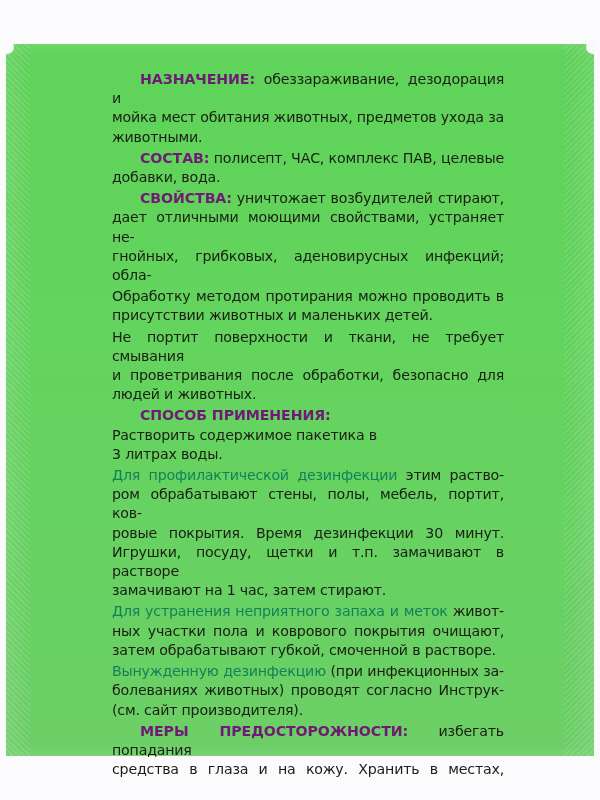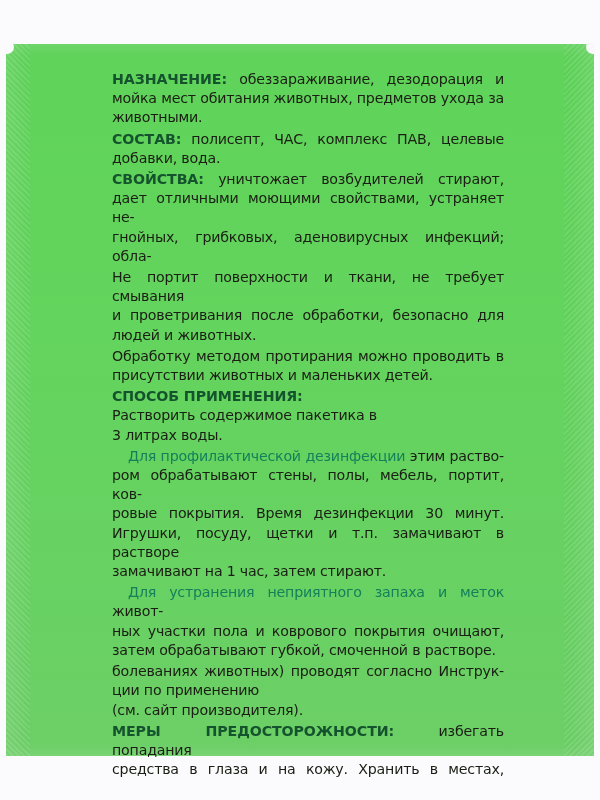--- a/index.html
+++ b/index.html
@@ -47,27 +47,27 @@
       width: 392px;
       font-family: "DejaVu Sans", sans-serif;
       font-size: 14.2px;
       line-height: 19.2px;
       color: #1a1e14;
       letter-spacing: -0.2px;
       text-align: justify;
     }
     .para { margin: 0 0 2px 0; }
     .heading {
-      color: #14532d;
+      color: #701a75;
       font-weight: bold;
       letter-spacing: -0.1px;
+      margin-left: 28px;
     }
     .accent {
       color: #14805a;
-      margin-left: 16px;
     }
     .line { display: block; text-align: justify; text-align-last: justify; }
     .line.last { text-align-last: left; }
   </style>
 </head>
 <body>
 
 <div class="package">
   <div class="notch-tl"></div>
   <div class="notch-tr"></div>
@@ -85,27 +85,27 @@
     <span class="line"><span class="heading">СОСТАВ:</span><span> полисепт, ЧАС, комплекс ПАВ, целевые</span></span>
     <span class="line last">добавки, вода.</span>
   </div>
 
   <div class="para">
     <span class="line"><span class="heading">СВОЙСТВА:</span><span> уничтожает возбудителей стирают,</span></span>
     <span class="line">дает отличными моющими свойствами, устраняет не-</span>
     <span class="line">гнойных, грибковых, аденовирусных инфекций; обла-</span>
   </div>
   <div class="para">
+    <span class="line">Обработку методом протирания можно проводить в</span>
+    <span class="line last">присутствии животных и маленьких детей.</span>
+  </div>
+  <div class="para">
     <span class="line">Не портит поверхности и ткани, не требует смывания</span>
     <span class="line">и проветривания после обработки, безопасно для</span>
     <span class="line last">людей и животных.</span>
-  </div>
-  <div class="para">
-    <span class="line">Обработку методом протирания можно проводить в</span>
-    <span class="line last">присутствии животных и маленьких детей.</span>
   </div>
 
   <div class="para">
     <span class="line last"><span class="heading">СПОСОБ ПРИМЕНЕНИЯ:</span></span>
     <span class="line last">Растворить содержимое пакетика в</span>
     <span class="line last">3 литрах воды.</span>
   </div>
 
   <div class="para">
     <span class="line"><span class="accent">Для профилактической дезинфекции</span><span> этим раство-</span></span>
@@ -115,22 +115,22 @@
     <span class="line last">замачивают на 1 час, затем стирают.</span>
   </div>
 
   <div class="para">
     <span class="line"><span class="accent">Для устранения неприятного запаха и меток</span><span> живот-</span></span>
     <span class="line">ных участки пола и коврового покрытия очищают,</span>
     <span class="line last">затем обрабатывают губкой, смоченной в растворе.</span>
   </div>
 
   <div class="para">
+    <span class="line"><span class="accent">Вынужденную дезинфекцию</span><span> (при инфекционных за-</span></span>
     <span class="line">болеваниях животных) проводят согласно Инструк-</span>
-    <span class="line last">ции по применению</span>
     <span class="line last">(см. сайт производителя).</span>
   </div>
 
   <div class="para">
     <span class="line"><span class="heading">МЕРЫ ПРЕДОСТОРОЖНОСТИ:</span><span> избегать попадания</span></span>
     <span class="line">средства в глаза и на кожу. Хранить в местах,</span>
 
   </div>
 
 </div>

